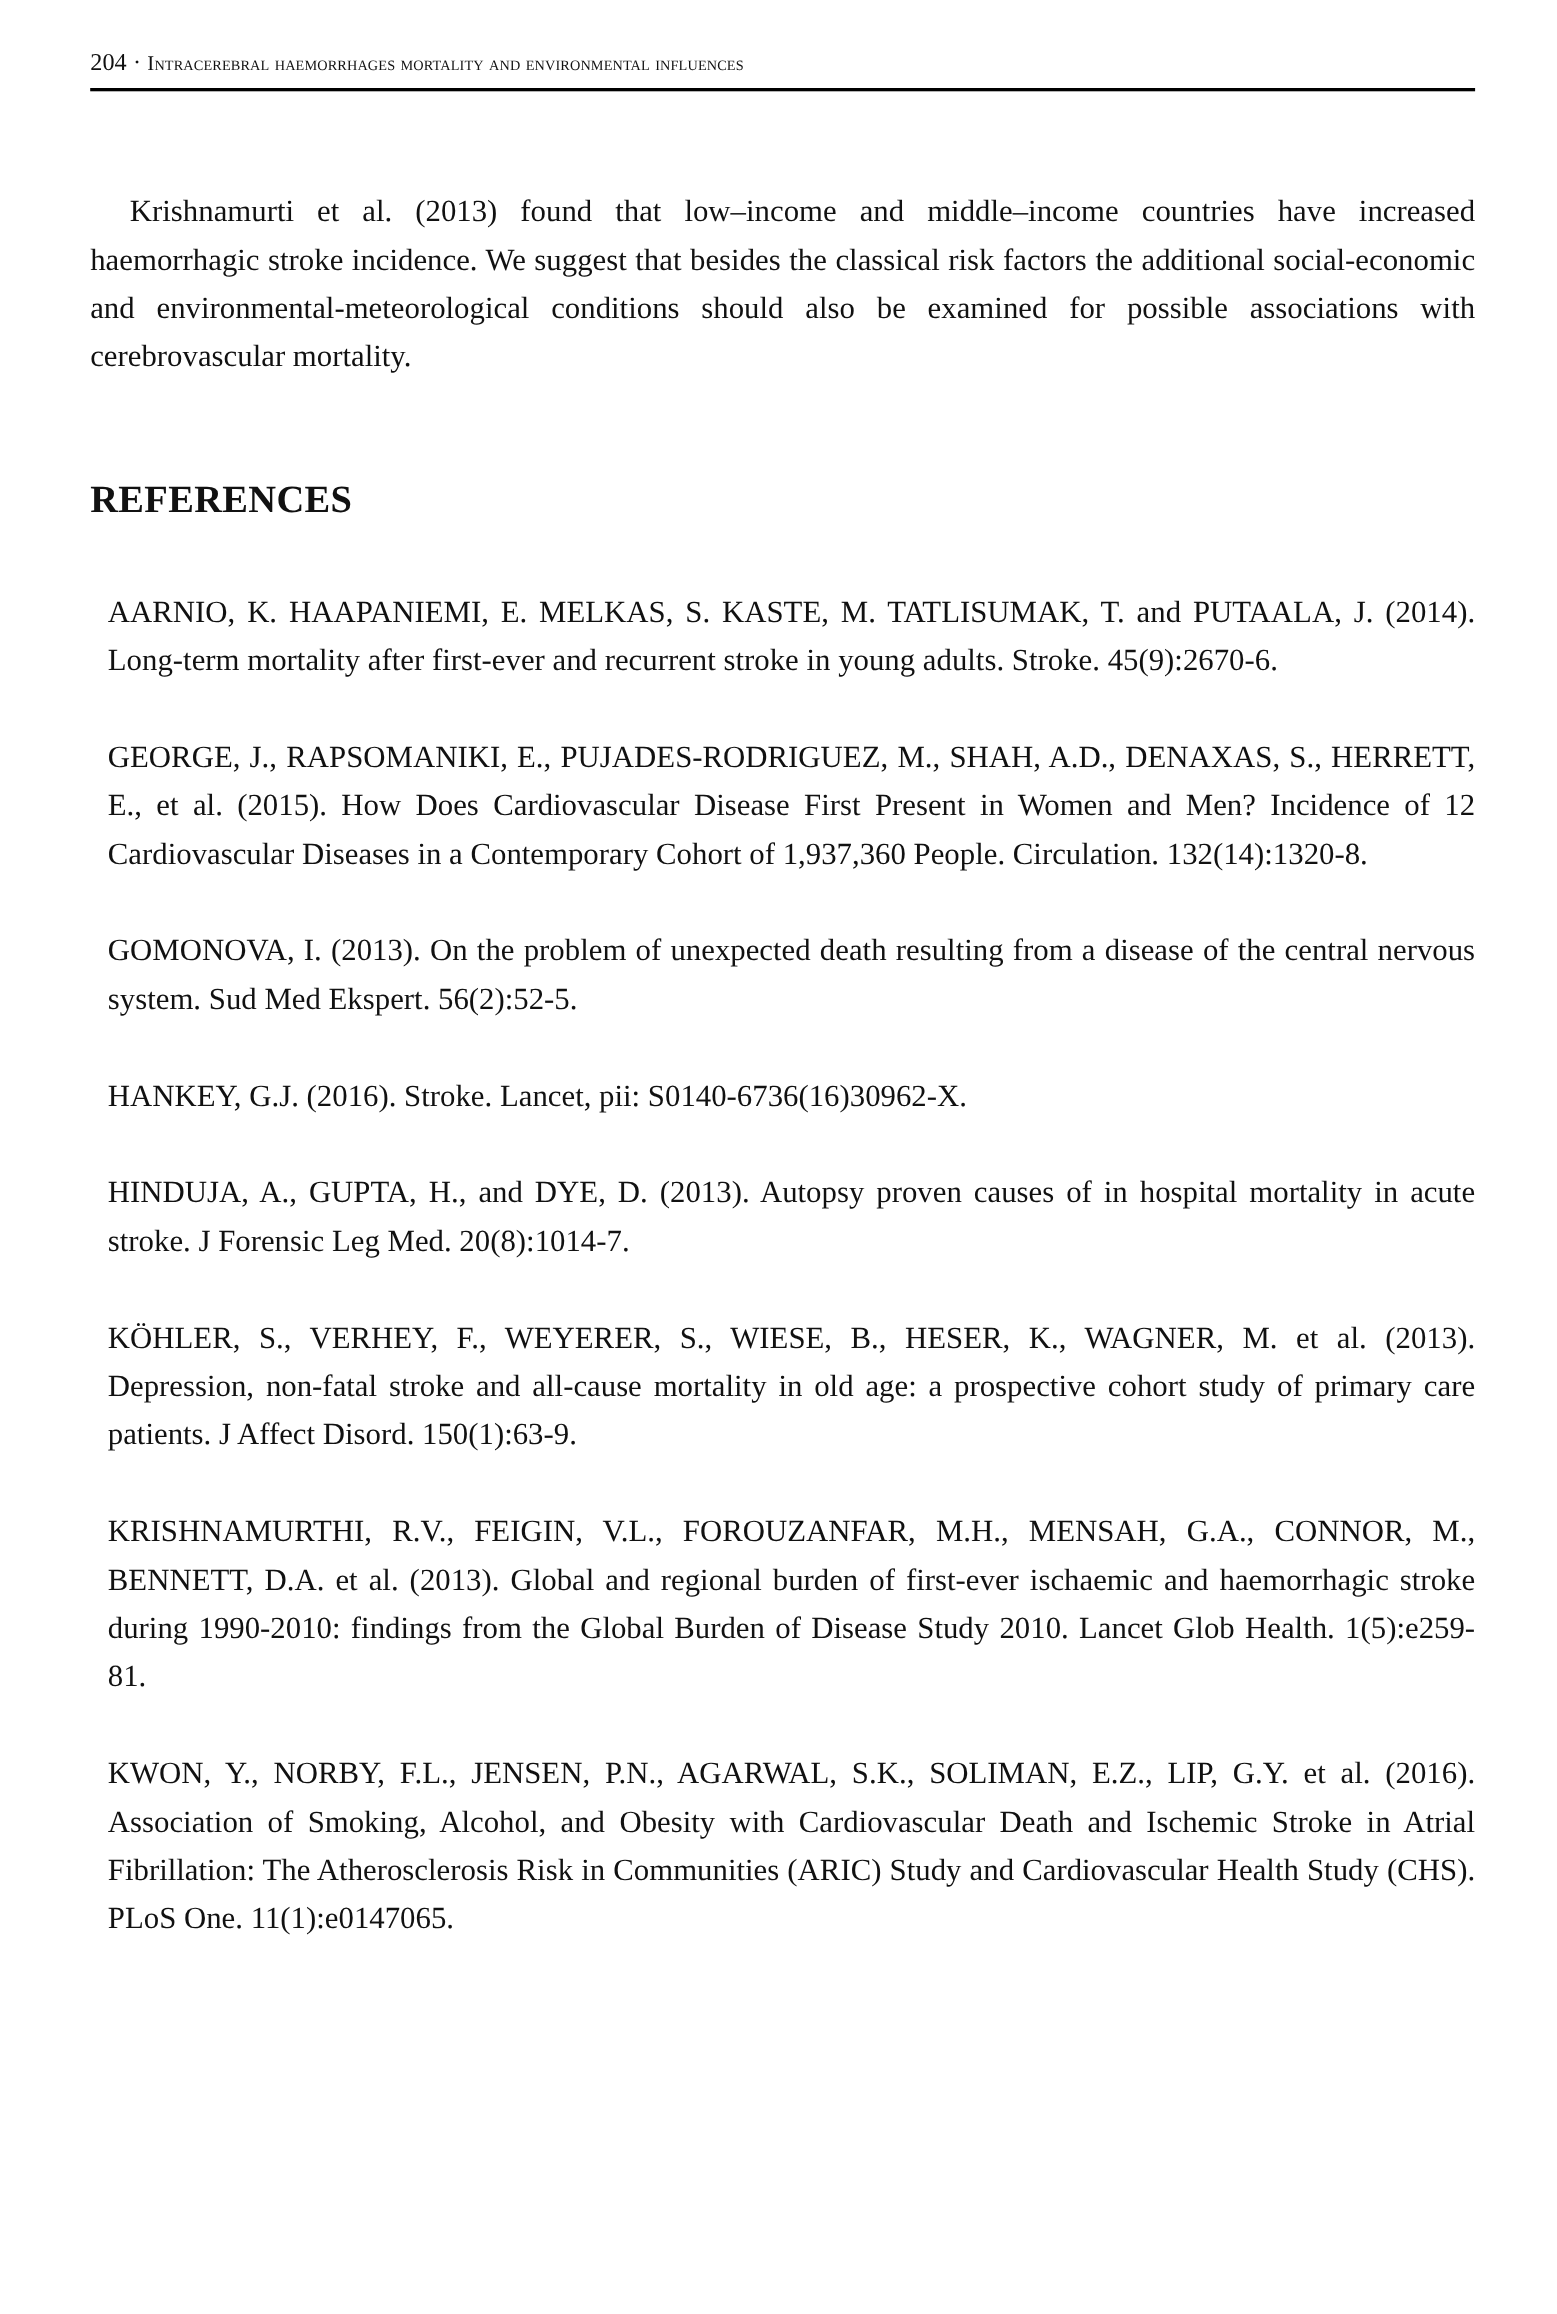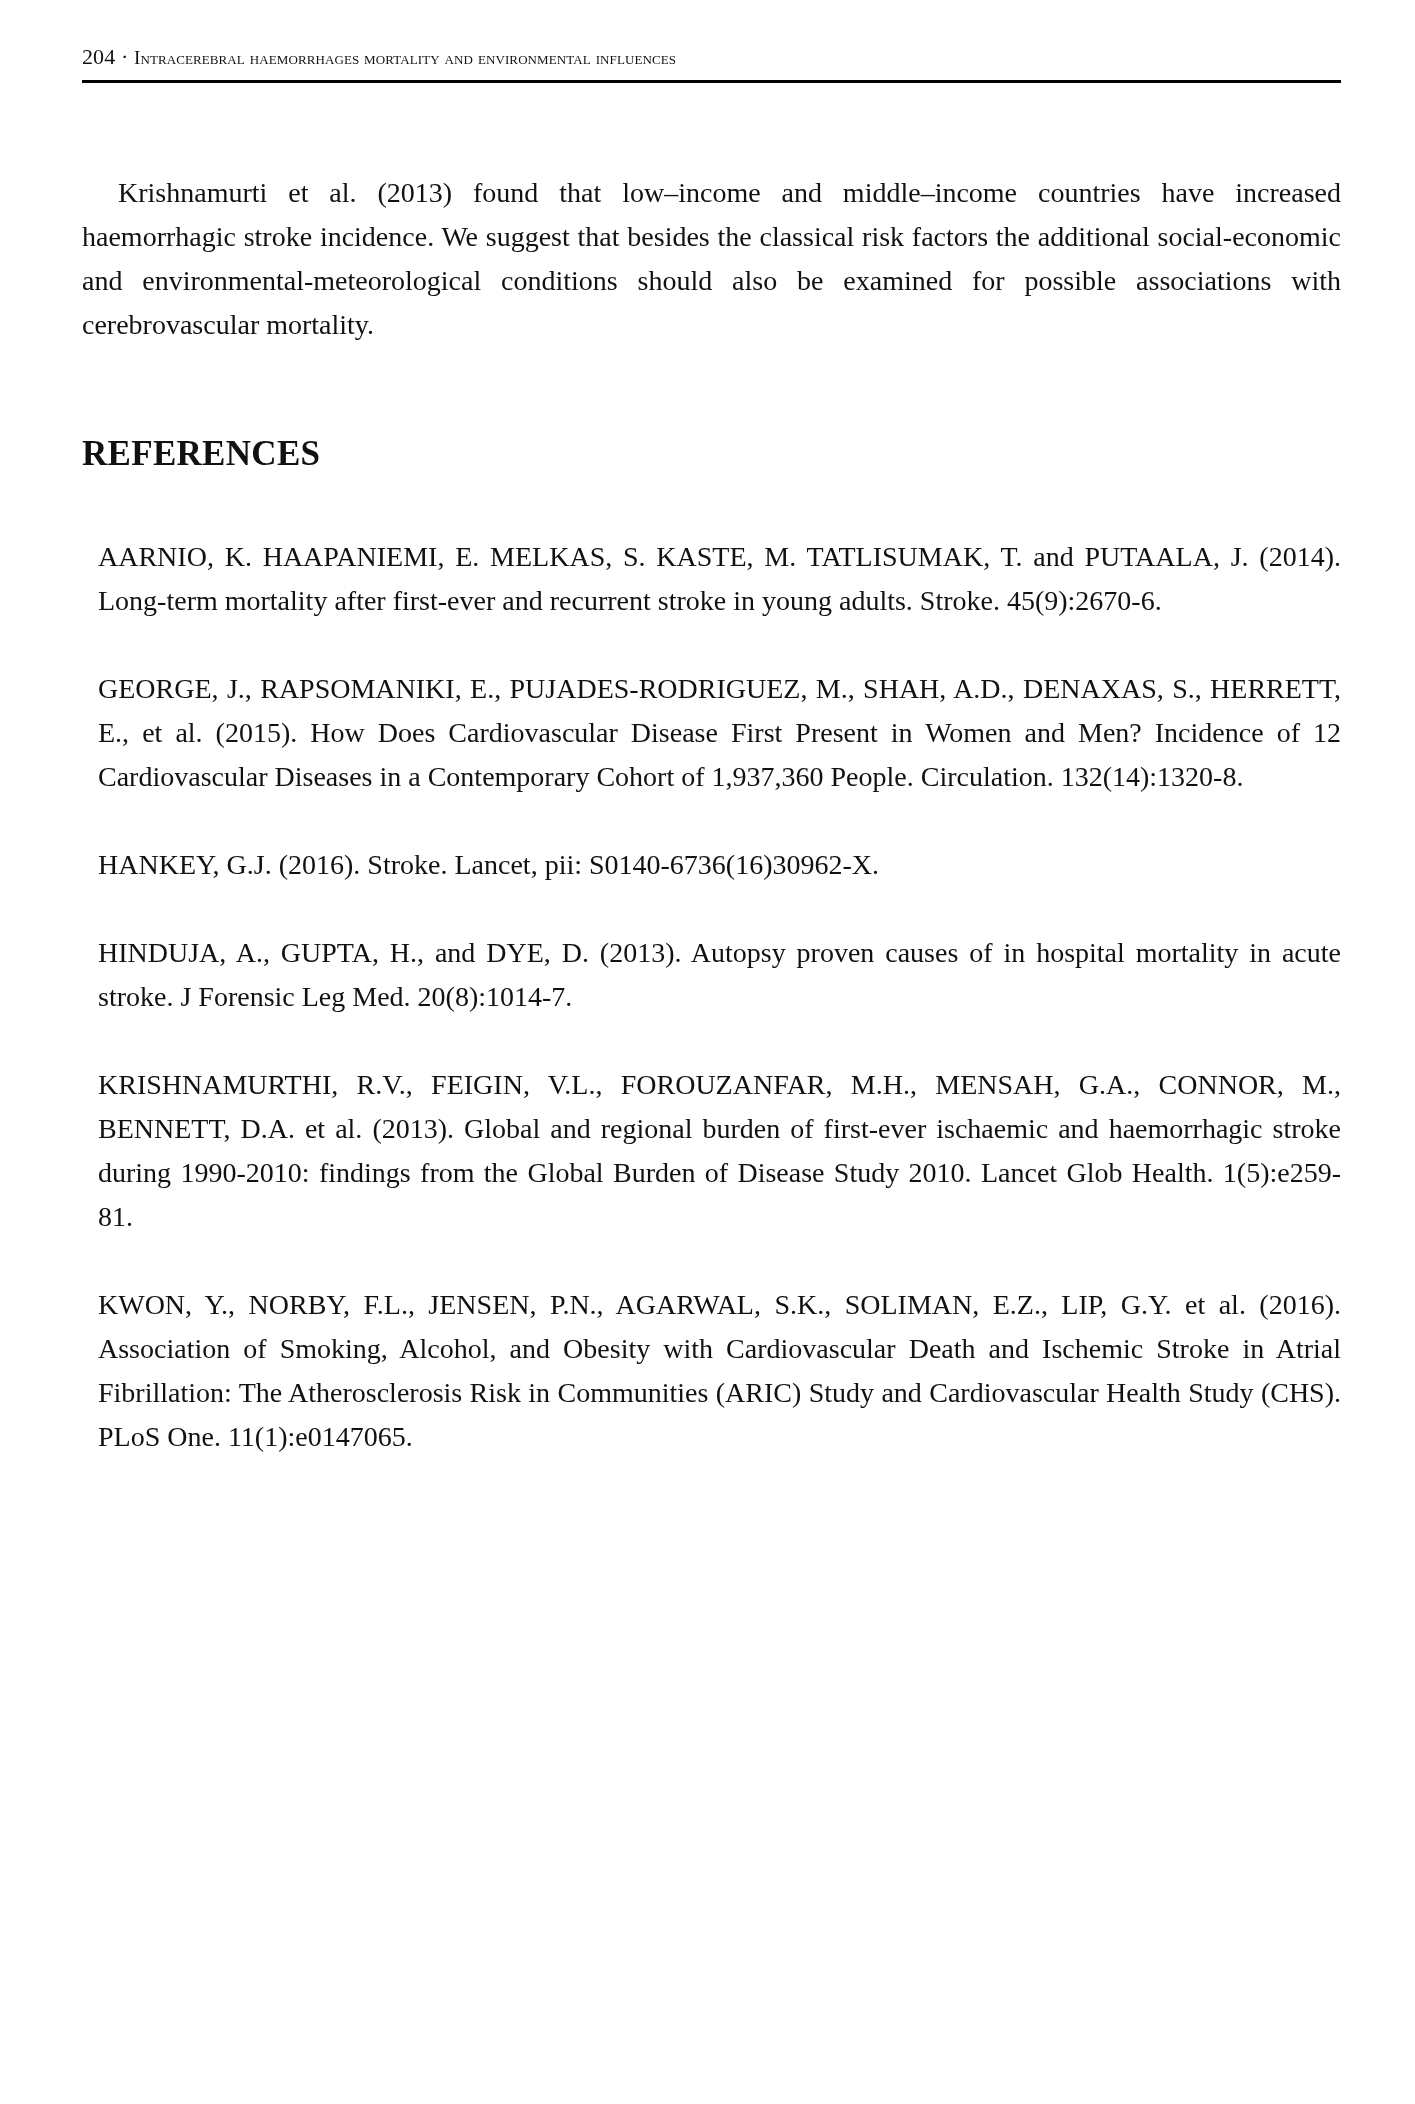--- a/index.html
+++ b/index.html
@@ -33,18 +33,20 @@
 
   <div class="body-text">
     <p class="indent">Krishnamurti et al. (2013) found that low–income and middle–income countries have increased haemorrhagic stroke incidence. We suggest that besides the classical risk factors the additional social-economic and environmental-meteorological conditions should also be examined for possible associations with cerebrovascular mortality.</p>
   </div>
 
   <h2 class="refs-heading">REFERENCES</h2>
 
   <div class="refs">
     <p class="ref">AARNIO, K. HAAPANIEMI, E. MELKAS, S. KASTE, M. TATLISUMAK, T. and PUTAALA, J. (2014). Long-term mortality after first-ever and recurrent stroke in young adults. Stroke. 45(9):2670-6.</p>
     <p class="ref">GEORGE, J., RAPSOMANIKI, E., PUJADES-RODRIGUEZ, M., SHAH, A.D., DENAXAS, S., HERRETT, E., et al. (2015). How Does Cardiovascular Disease First Present in Women and Men? Incidence of 12 Cardiovascular Diseases in a Contemporary Cohort of 1,937,360 People. Circulation. 132(14):1320-8.</p>
+    <p class="ref">GOMONOVA, I. (2013). On the problem of unexpected death resulting from a disease of the central nervous system. Sud Med Ekspert. 56(2):52-5.</p>
     <p class="ref">HANKEY, G.J. (2016). Stroke. Lancet, pii: S0140-6736(16)30962-X.</p>
     <p class="ref">HINDUJA, A., GUPTA, H., and DYE, D. (2013). Autopsy proven causes of in hospital mortality in acute stroke. J Forensic Leg Med. 20(8):1014-7.</p>
+    <p class="ref">KÖHLER, S., VERHEY, F., WEYERER, S., WIESE, B., HESER, K., WAGNER, M. et al. (2013). Depression, non-fatal stroke and all-cause mortality in old age: a prospective cohort study of primary care patients. J Affect Disord. 150(1):63-9.</p>
     <p class="ref">KRISHNAMURTHI, R.V., FEIGIN, V.L., FOROUZANFAR, M.H., MENSAH, G.A., CONNOR, M., BENNETT, D.A. et al. (2013). Global and regional burden of first-ever ischaemic and haemorrhagic stroke during 1990-2010: findings from the Global Burden of Disease Study 2010. Lancet Glob Health. 1(5):e259-81.</p>
     <p class="ref">KWON, Y., NORBY, F.L., JENSEN, P.N., AGARWAL, S.K., SOLIMAN, E.Z., LIP, G.Y. et al. (2016). Association of Smoking, Alcohol, and Obesity with Cardiovascular Death and Ischemic Stroke in Atrial Fibrillation: The Atherosclerosis Risk in Communities (ARIC) Study and Cardiovascular Health Study (CHS). PLoS One. 11(1):e0147065.</p>
   </div>
 </div>
 
 </body></html>

